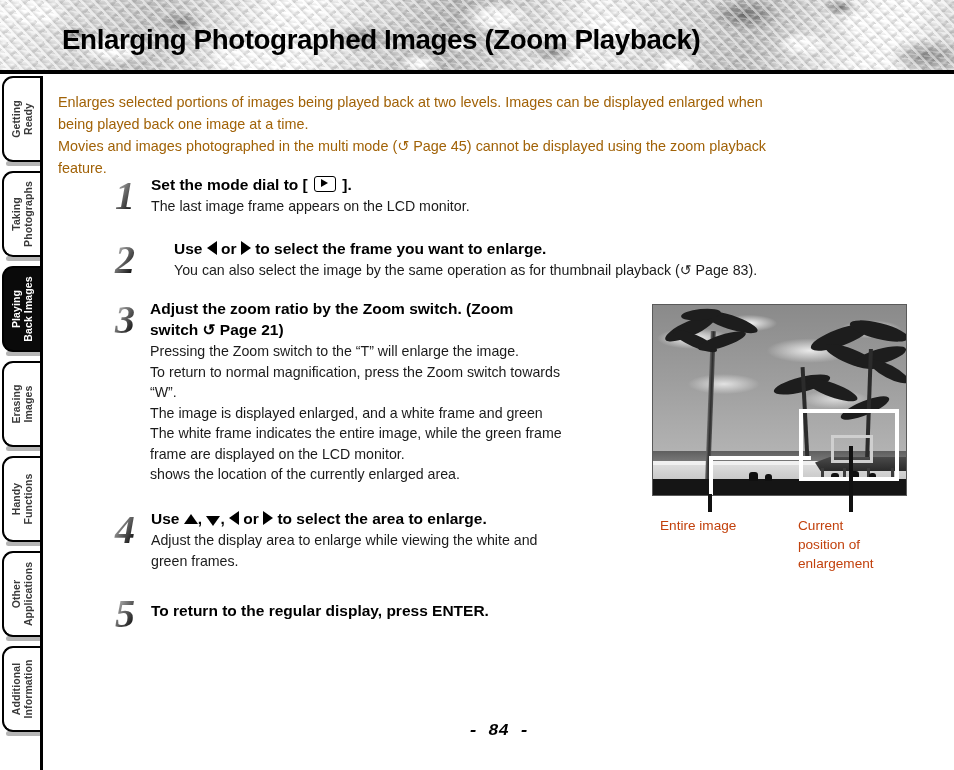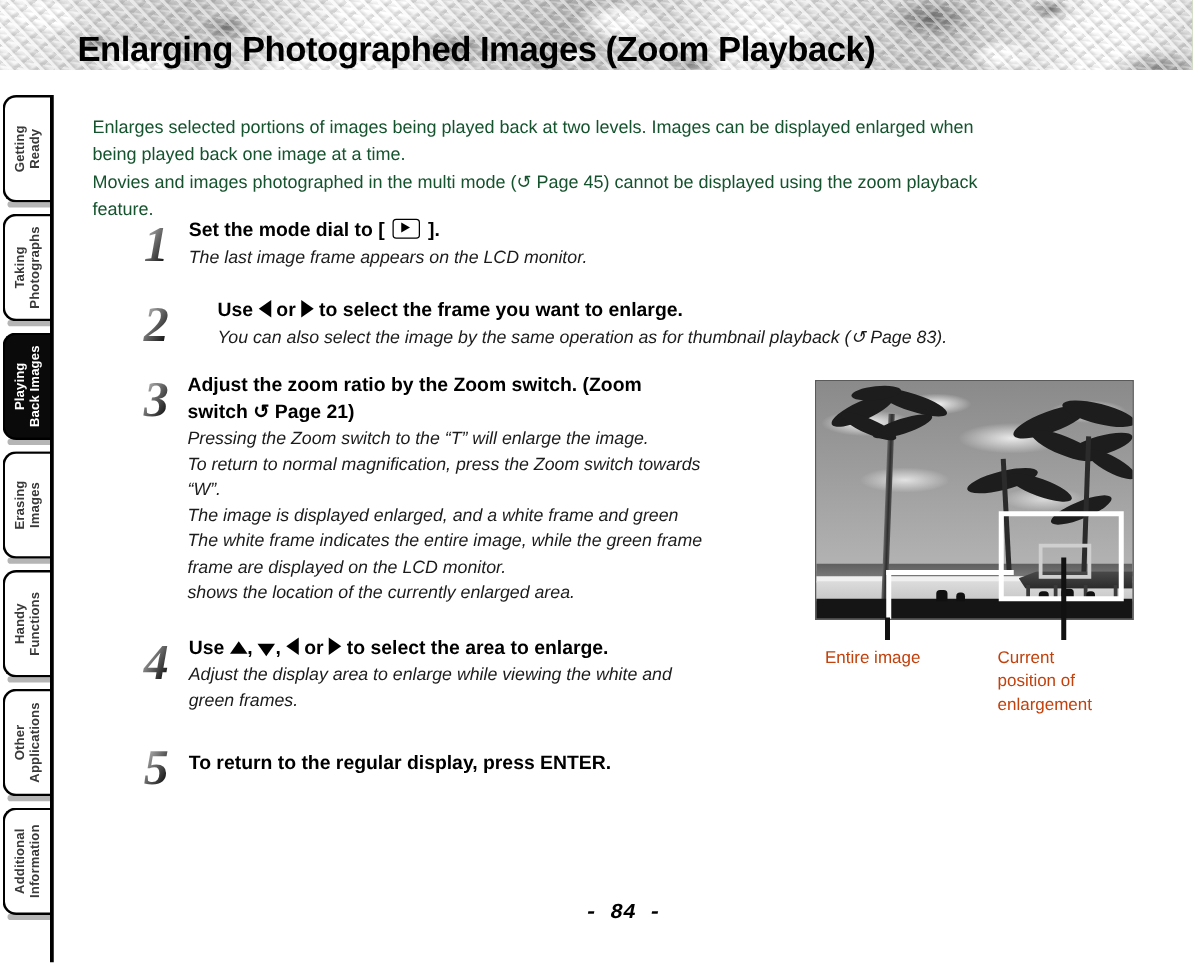--- a/index.html
+++ b/index.html
@@ -4,22 +4,22 @@
 <style>
   html,body{margin:0;padding:0;}
   body{
     width:954px;height:770px;background:#ffffff;
     font-family:"Liberation Sans", sans-serif;
     color:#000;overflow:hidden;position:relative;
   }
 
   
   #banner{
-    position:absolute;left:0;top:0;width:954px;height:56px;overflow:hidden;
-    background:#4d7c0f;
+    position:absolute;left:0;top:0;width:954px;height:74px;overflow:hidden;
+    background:#f9a8d4;
   }
   #banner .tex{
     position:absolute;left:0;top:0;width:954px;height:74px;
     background-color:#c9c9c9;
     background-image:
       radial-gradient(ellipse 38px 19px at 4% 18%, #ffffff 0%, rgba(255,255,255,0) 72%),
       radial-gradient(ellipse 54px 24px at 12% 66%, #ffffff 0%, rgba(255,255,255,0) 70%),
       radial-gradient(ellipse 30px 16px at 19% 30%, #9d9d9d 0%, rgba(157,157,157,0) 74%),
       radial-gradient(ellipse 46px 22px at 25% 80%, #ffffff 0%, rgba(255,255,255,0) 70%),
       radial-gradient(ellipse 36px 18px at 31% 12%, #ffffff 0%, rgba(255,255,255,0) 72%),
@@ -73,22 +73,22 @@
   }
   .tab.active{background:#0a0a0a;border-color:#000;}
   .tab.active .lbl{color:#fff;}
   .tabshadow{position:absolute;left:6px;width:36px;height:5px;background:#b5b5b5;border-radius:3px;}
   #spine{position:absolute;left:40px;top:76px;width:3px;height:694px;background:#000;}
 
   
   #content{position:absolute;left:43px;top:76px;width:911px;height:694px;}
 
   .intro{
-    position:absolute;left:31px;top:15px;width:840px;
-    font-size:14.4px;line-height:22px;color:#14532d;
+    position:absolute;left:15px;top:15px;width:840px;
+    font-size:14.4px;line-height:22px;color:#a16207;
   }
   .intro .ln{white-space:nowrap;}
 
   
   .step{position:absolute;}
   .stepnum{
     position:absolute;left:0;top:0;width:44px;height:44px;
     font-family:"Liberation Serif", serif;
     font-style:italic;font-weight:bold;font-size:40px;line-height:44px;
     text-align:center;
@@ -96,21 +96,21 @@
     -webkit-background-clip:text;background-clip:text;
     color:transparent;-webkit-text-fill-color:transparent;
     text-shadow:none;
   }
   .stephead{
     font-size:15.5px;font-weight:bold;color:#000;line-height:21px;
   }
   .stepbody{
     font-size:14.2px;color:#1b1b1b;line-height:20.5px;margin-top:1px;
   }
-  .stepbody .ln{white-space:nowrap;font-style:italic;}
+  .stepbody .ln{white-space:nowrap;}
 
   
   .pbicon{
     display:inline-block;width:20px;height:14px;
     border:1.7px solid #000;border-radius:3px;
     position:relative;vertical-align:-2px;margin:0 2px;background:#fff;
   }
   .pbicon::after{
     content:"";position:absolute;left:6px;top:2.4px;
     border-left:7px solid #000;border-top:4.3px solid transparent;border-bottom:4.3px solid transparent;

